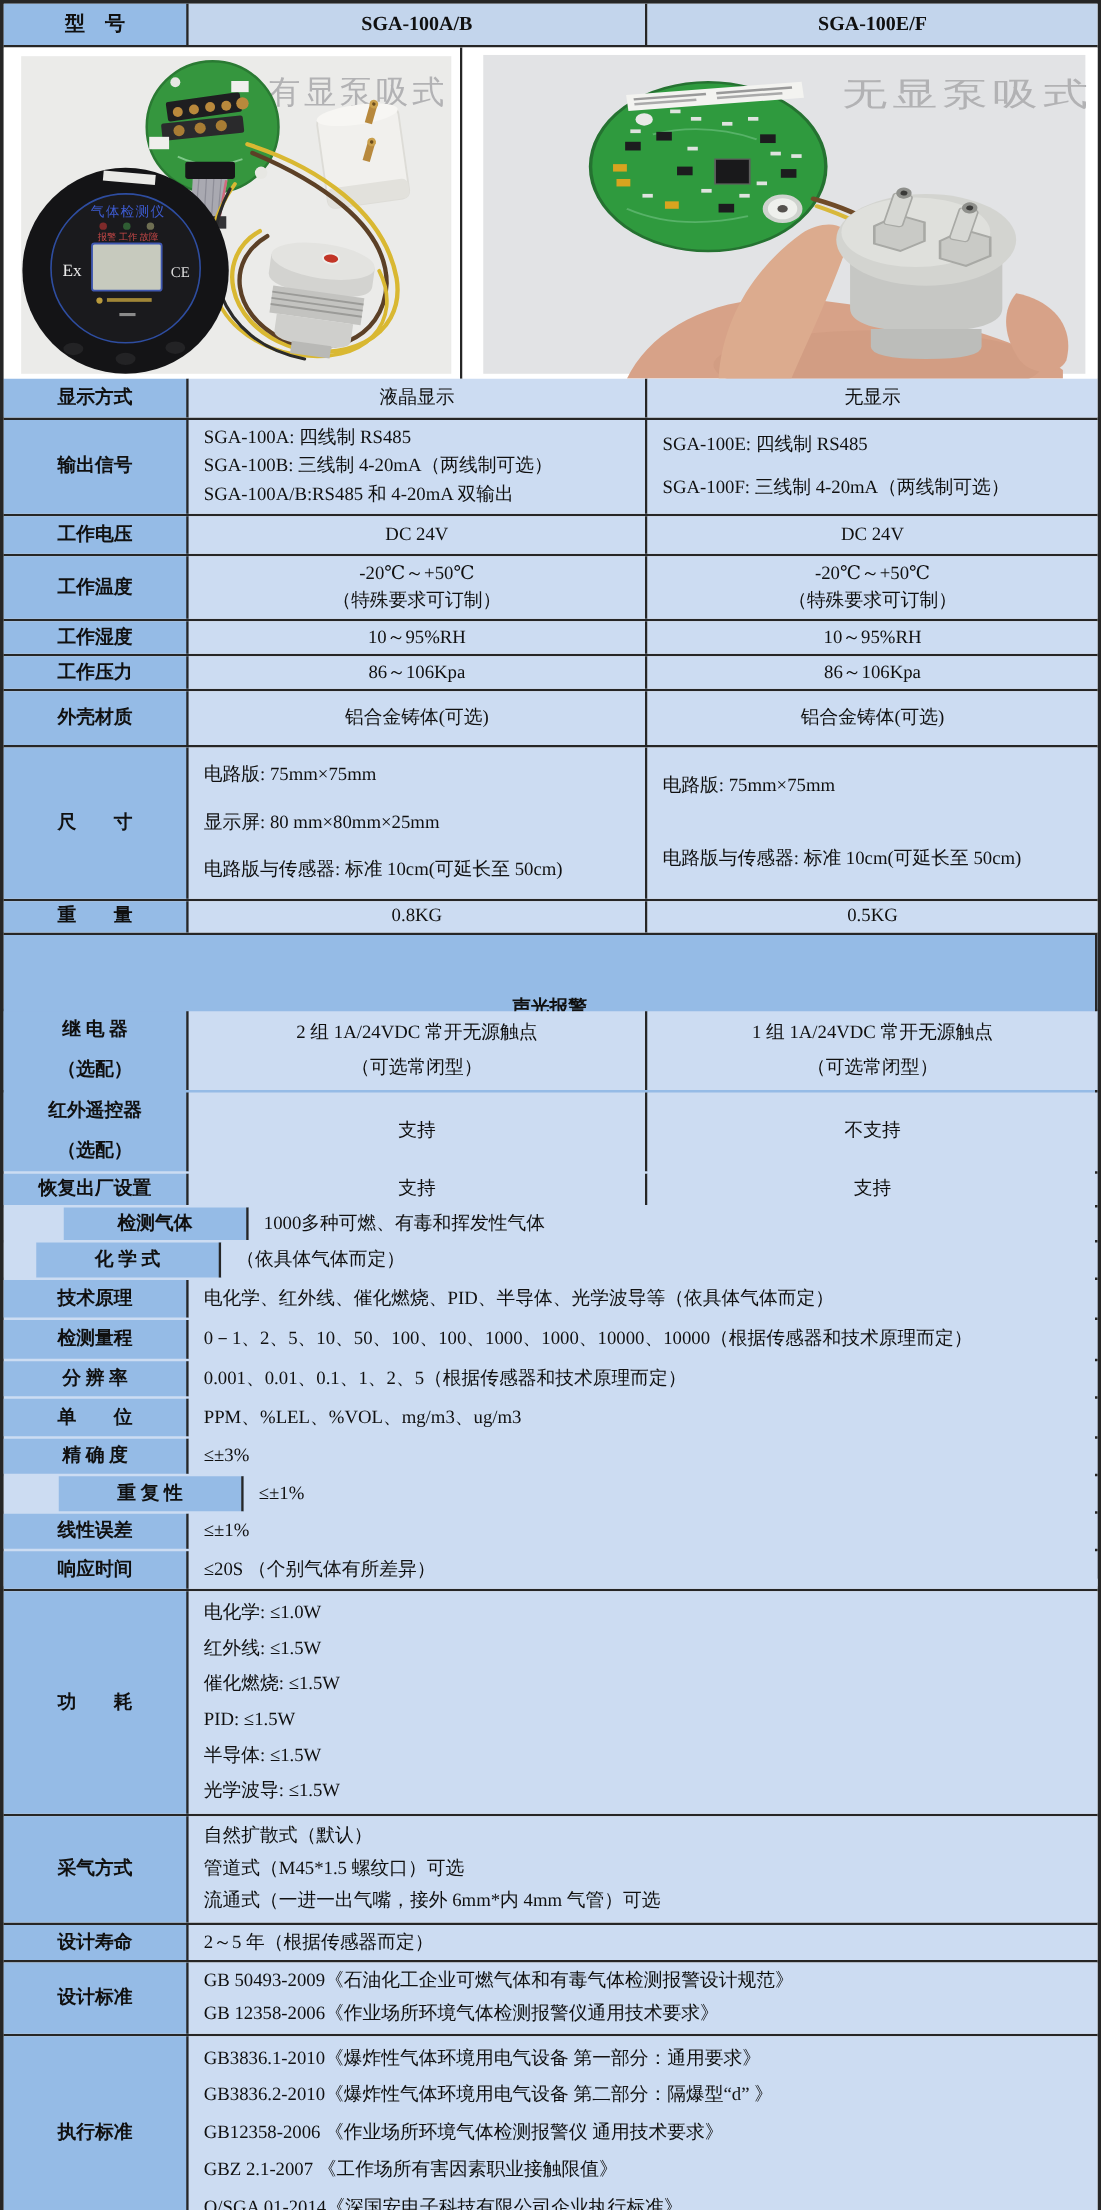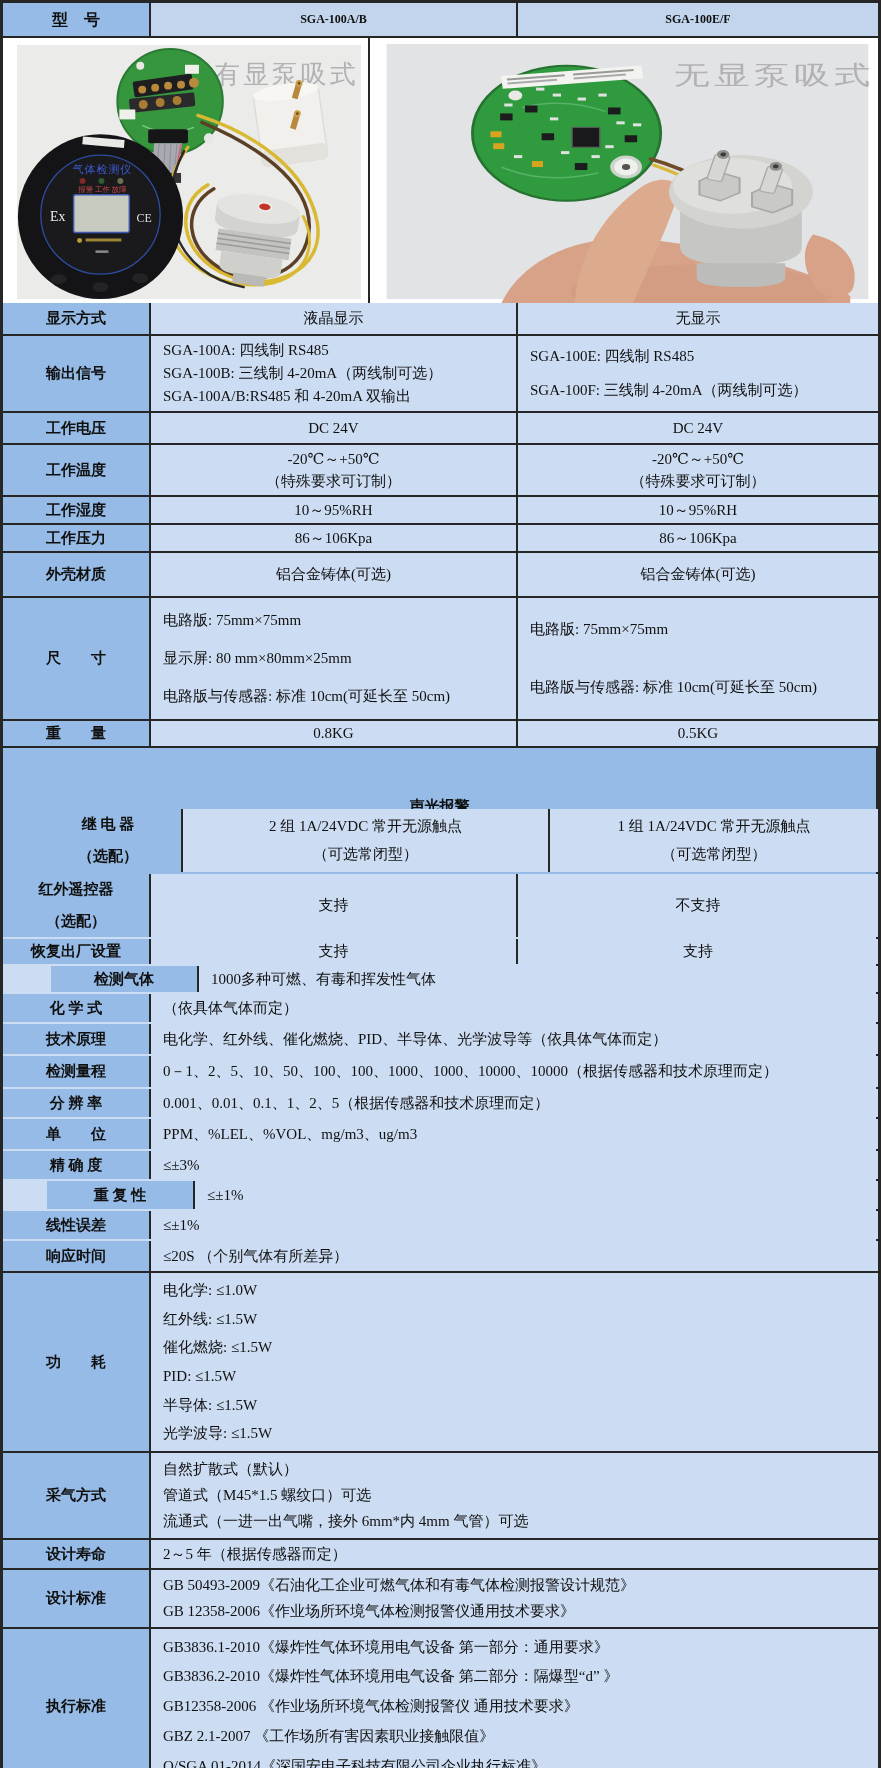--- a/index.html
+++ b/index.html
@@ -41,21 +41,21 @@
     padding:3px 8px;
   }
   .value-cell.left{align-items:flex-start;padding-left:12px;text-align:left;}
   .value-cell.first{flex:0 0 367px;border-right:2px solid var(--border,#262626);}
   .val-line{white-space:nowrap;}
   
   .header-row{height:33px;}
   .header-row .label-cell{font-size:16px;}
   .header-row .value-cell{
     background:var(--header-bg,#c3d5ec);
-    font-weight:bold;font-size:12px;
+    font-weight:bold;font-size:16px;
     justify-content:center;
   }
   
   .image-row{height:267px;}
   .photo-cell{
     flex:0 0 367px;
     background:#ffffff;
     border-right:2px solid var(--border,#262626);
     padding:0;
   }
@@ -350,21 +350,21 @@
             <div class="lab-line">声光报警</div>
             <div class="lab-line">（选配）</div>
           </div>
           <div class="cell value-cell first">
             <div class="val-line">支持</div>
           </div>
           <div class="cell value-cell">
             <div class="val-line">支持</div>
           </div>
         </div>
-        <div class="row spec-row" style="height: 65px; padding-left: 32px;">
+        <div class="row spec-row" style="height: 65px;">
           <div class="cell label-cell">
             <div class="lab-line">继 电 器</div>
             <div class="lab-line">（选配）</div>
           </div>
           <div class="cell value-cell first">
             <div class="val-line">2 组 1A/24VDC 常开无源触点</div>
             <div class="val-line">（可选常闭型）</div>
           </div>
           <div class="cell value-cell">
             <div class="val-line">1 组 1A/24VDC 常开无源触点</div>
@@ -395,21 +395,21 @@
           </div>
         </div>
         <div class="row spec-row" style="height: 28px; padding-left: 48px;">
           <div class="cell label-cell">
             <div class="lab-line">检测气体</div>
           </div>
           <div class="cell value-cell left">
             <div class="val-line">1000多种可燃、有毒和挥发性气体</div>
           </div>
         </div>
-        <div class="row spec-row" style="height: 30px;">
+        <div class="row spec-row" style="height: 30px; padding-left: 26px;">
           <div class="cell label-cell">
             <div class="lab-line">化 学 式</div>
           </div>
           <div class="cell value-cell left">
             <div class="val-line">（依具体气体而定）</div>
           </div>
         </div>
         <div class="row spec-row" style="height: 32px;">
           <div class="cell label-cell">
             <div class="lab-line">技术原理</div>

